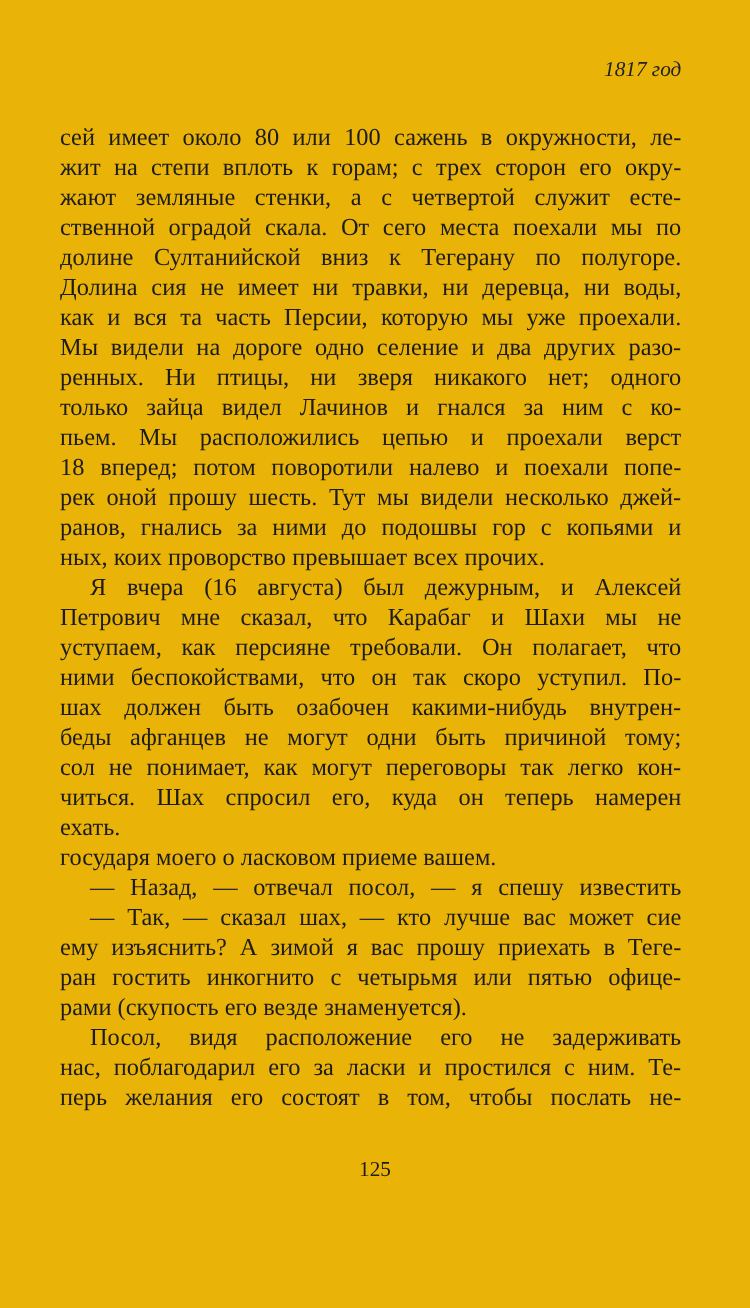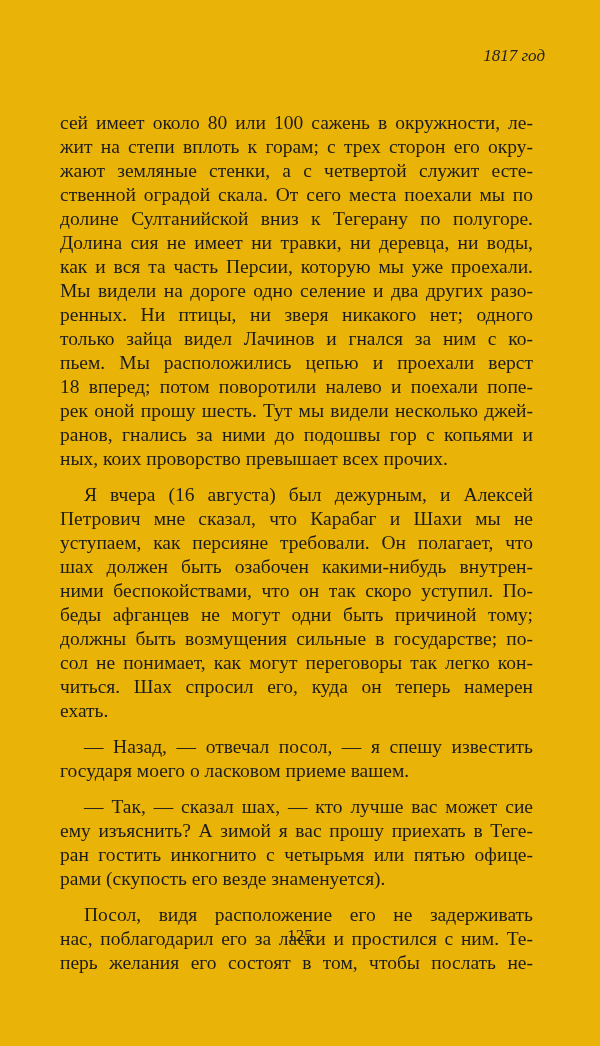--- a/index.html
+++ b/index.html
@@ -26,21 +26,21 @@
     font-size: 17px;
     line-height: 20px;
     color: #222;
   }
   .body-text {
     position: absolute;
     top: 99px;
     left: 48px;
     width: 497px;
   }
-  .para { margin: 12px; padding: 0; }
+  .para { margin: 0; padding: 0; }
   .line {
     font-size: 19.5px;
     line-height: 24px;
     height: 24px;
     text-align: justify;
     text-align-last: justify;
     overflow: hidden;
     white-space: normal;
     color: #1c1c1c;
   }
@@ -80,31 +80,30 @@
         <div class="line">пьем. Мы расположились цепью и проехали верст</div>
         <div class="line">18 вперед; потом поворотили налево и поехали попе-</div>
         <div class="line">рек оной прошу шесть. Тут мы видели несколько джей-</div>
         <div class="line">ранов, гнались за ними до подошвы гор с копьями и</div>
         <div class="line paraend">ных, коих проворство превышает всех прочих.</div>
       </div>
       <div class="para">
         <div class="line indent">Я вчера (16 августа) был дежурным, и Алексей</div>
         <div class="line">Петрович мне сказал, что Карабаг и Шахи мы не</div>
         <div class="line">уступаем, как персияне требовали. Он полагает, что</div>
+        <div class="line">ними беспокойствами, что он так скоро уступил. По-</div>
         <div class="line">шах должен быть озабочен какими-нибудь внутрен-</div>
-        <div class="line">ними беспокойствами, что он так скоро уступил. По-</div>
         <div class="line">беды афганцев не могут одни быть причиной тому;</div>
-        <div class="line">должны быть возмущения сильные в государстве; по-</div>
         <div class="line">сол не понимает, как могут переговоры так легко кон-</div>
         <div class="line">читься. Шах спросил его, куда он теперь намерен</div>
         <div class="line paraend">ехать.</div>
       </div>
       <div class="para">
+        <div class="line paraend">государя моего о ласковом приеме вашем.</div>
         <div class="line indent">— Назад, — отвечал посол, — я спешу известить</div>
-        <div class="line paraend">государя моего о ласковом приеме вашем.</div>
       </div>
       <div class="para">
         <div class="line indent">— Так, — сказал шах, — кто лучше вас может сие</div>
         <div class="line">ему изъяснить? А зимой я вас прошу приехать в Теге-</div>
         <div class="line">ран гостить инкогнито с четырьмя или пятью офице-</div>
         <div class="line paraend">рами (скупость его везде знаменуется).</div>
       </div>
       <div class="para">
         <div class="line indent">Посол, видя расположение его не задерживать</div>
         <div class="line">нас, поблагодарил его за ласки и простился с ним. Те-</div>

